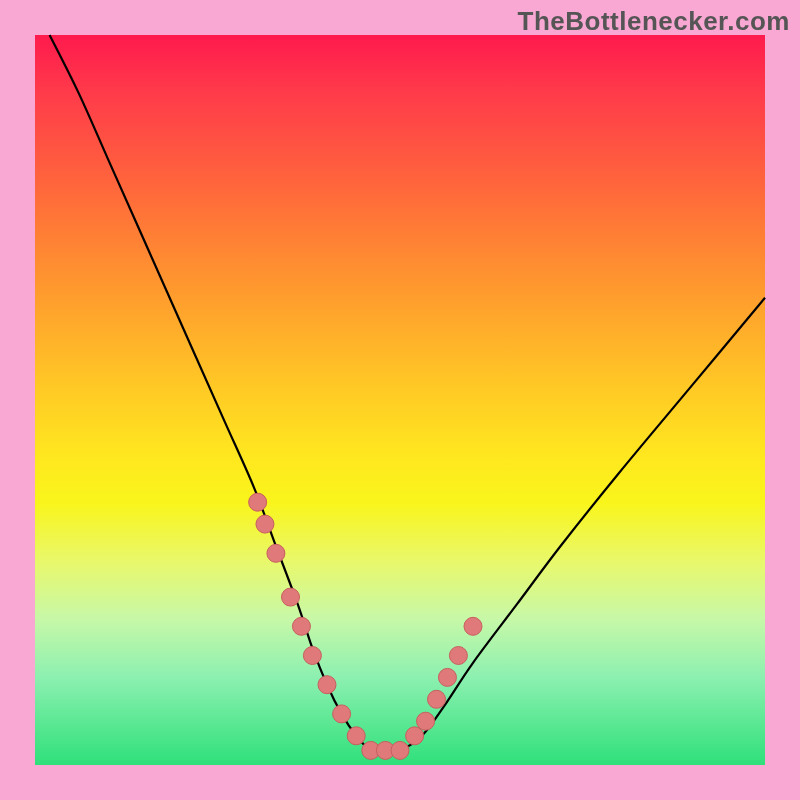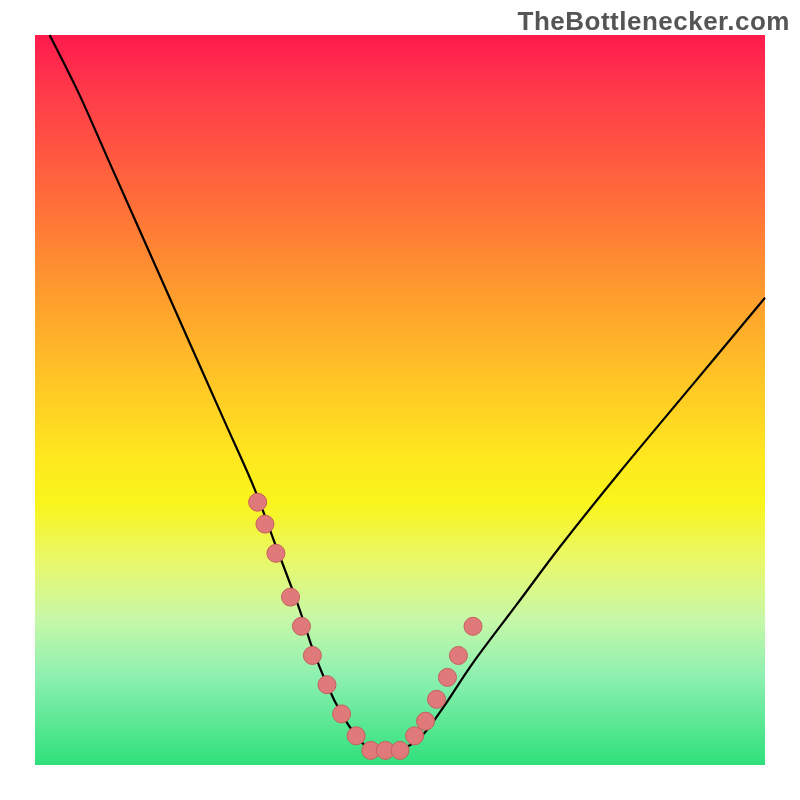--- a/index.html
+++ b/index.html
@@ -10,21 +10,21 @@
     background: #000;
     overflow: hidden;
     font-family: Arial, Helvetica, sans-serif;
   }
   .frame {
     position: absolute;
     left: 0;
     top: 0;
     width: 800px;
     height: 800px;
-    background: #ffffff;
+    background: #f9a8d4;
   }
   .plot {
     position: absolute;
     left: 35px;
     top: 35px;
     width: 730px;
     height: 730px;
     
     background: linear-gradient(to bottom,
       #ff1a4d 0%,

